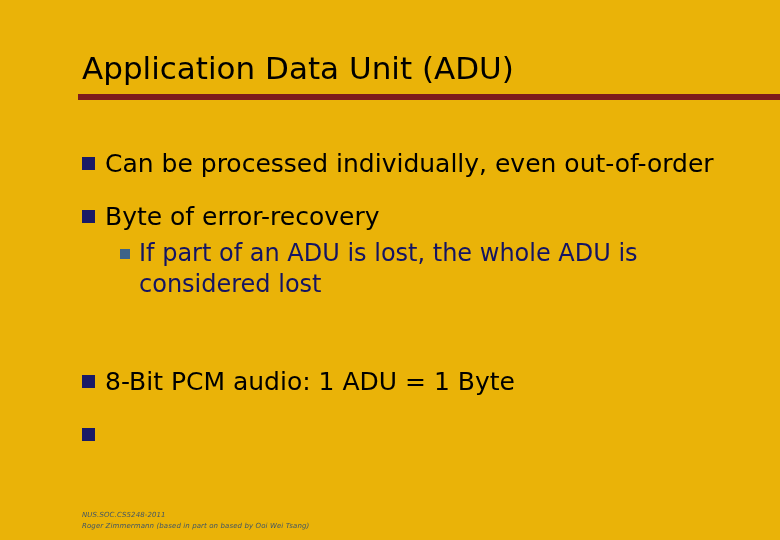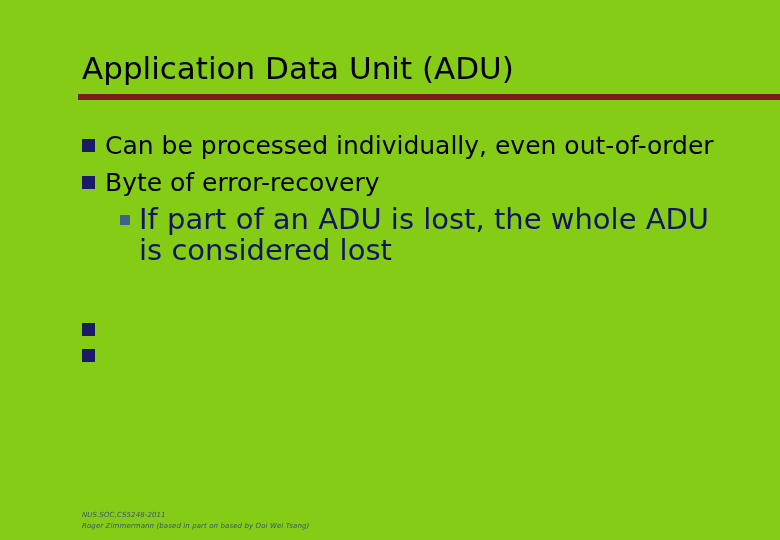--- a/index.html
+++ b/index.html
@@ -11,21 +11,21 @@
     width: 780px;
     height: 540px;
     overflow: hidden;
     font-family: "DejaVu Sans", sans-serif;
   }
 
   .slide {
     position: relative;
     width: 780px;
     height: 540px;
-    background: #84cc16;
+    background: #eab308;
     box-sizing: border-box;
   }
 
   
   .corner {
     position: absolute;
     width: 46px;
     height: 46px;
     pointer-events: none;
   }
@@ -84,20 +84,21 @@
   .bullet-row {
     display: flex;
     align-items: flex-start;
   }
 
   
   .lvl1 {
     padding-left: 82px;
     padding-right: 32px;
     margin-bottom: 2px;
+    margin-top: 18px;
   }
   .lvl1 .marker {
     flex: 0 0 auto;
     width: 13px;
     height: 13px;
     background: #1a1a66;
     margin-top: 11px;
     margin-right: 10px;
   }
   .lvl1 .text {
@@ -114,21 +115,21 @@
   }
   .lvl2 .marker {
     flex: 0 0 auto;
     width: 10px;
     height: 10px;
     background: #3d6389;
     margin-top: 11px;
     margin-right: 9px;
   }
   .lvl2 .text {
-    font-size: 29px;
+    font-size: 24px;
     line-height: 31px;
     color: #141464;
   }
 
   .gap {
     height: 46px;
   }
 
   .footer {
     position: absolute;
@@ -172,20 +173,21 @@
 
     <div class="bullet-row lvl2">
       <span class="marker"></span>
       <span class="text">If part of an ADU is lost, the whole ADU is considered lost</span>
     </div>
 
     <div class="gap"></div>
 
     <div class="bullet-row lvl1">
       <span class="marker"></span>
+      <span class="text">8-Bit PCM audio:  1 ADU = 1 Byte</span>
     </div>
 
     <div class="bullet-row lvl1">
       <span class="marker"></span>
     </div>
 
   </div>
 
   <div class="footer">
     <div>NUS.SOC.CS5248-2011</div>

